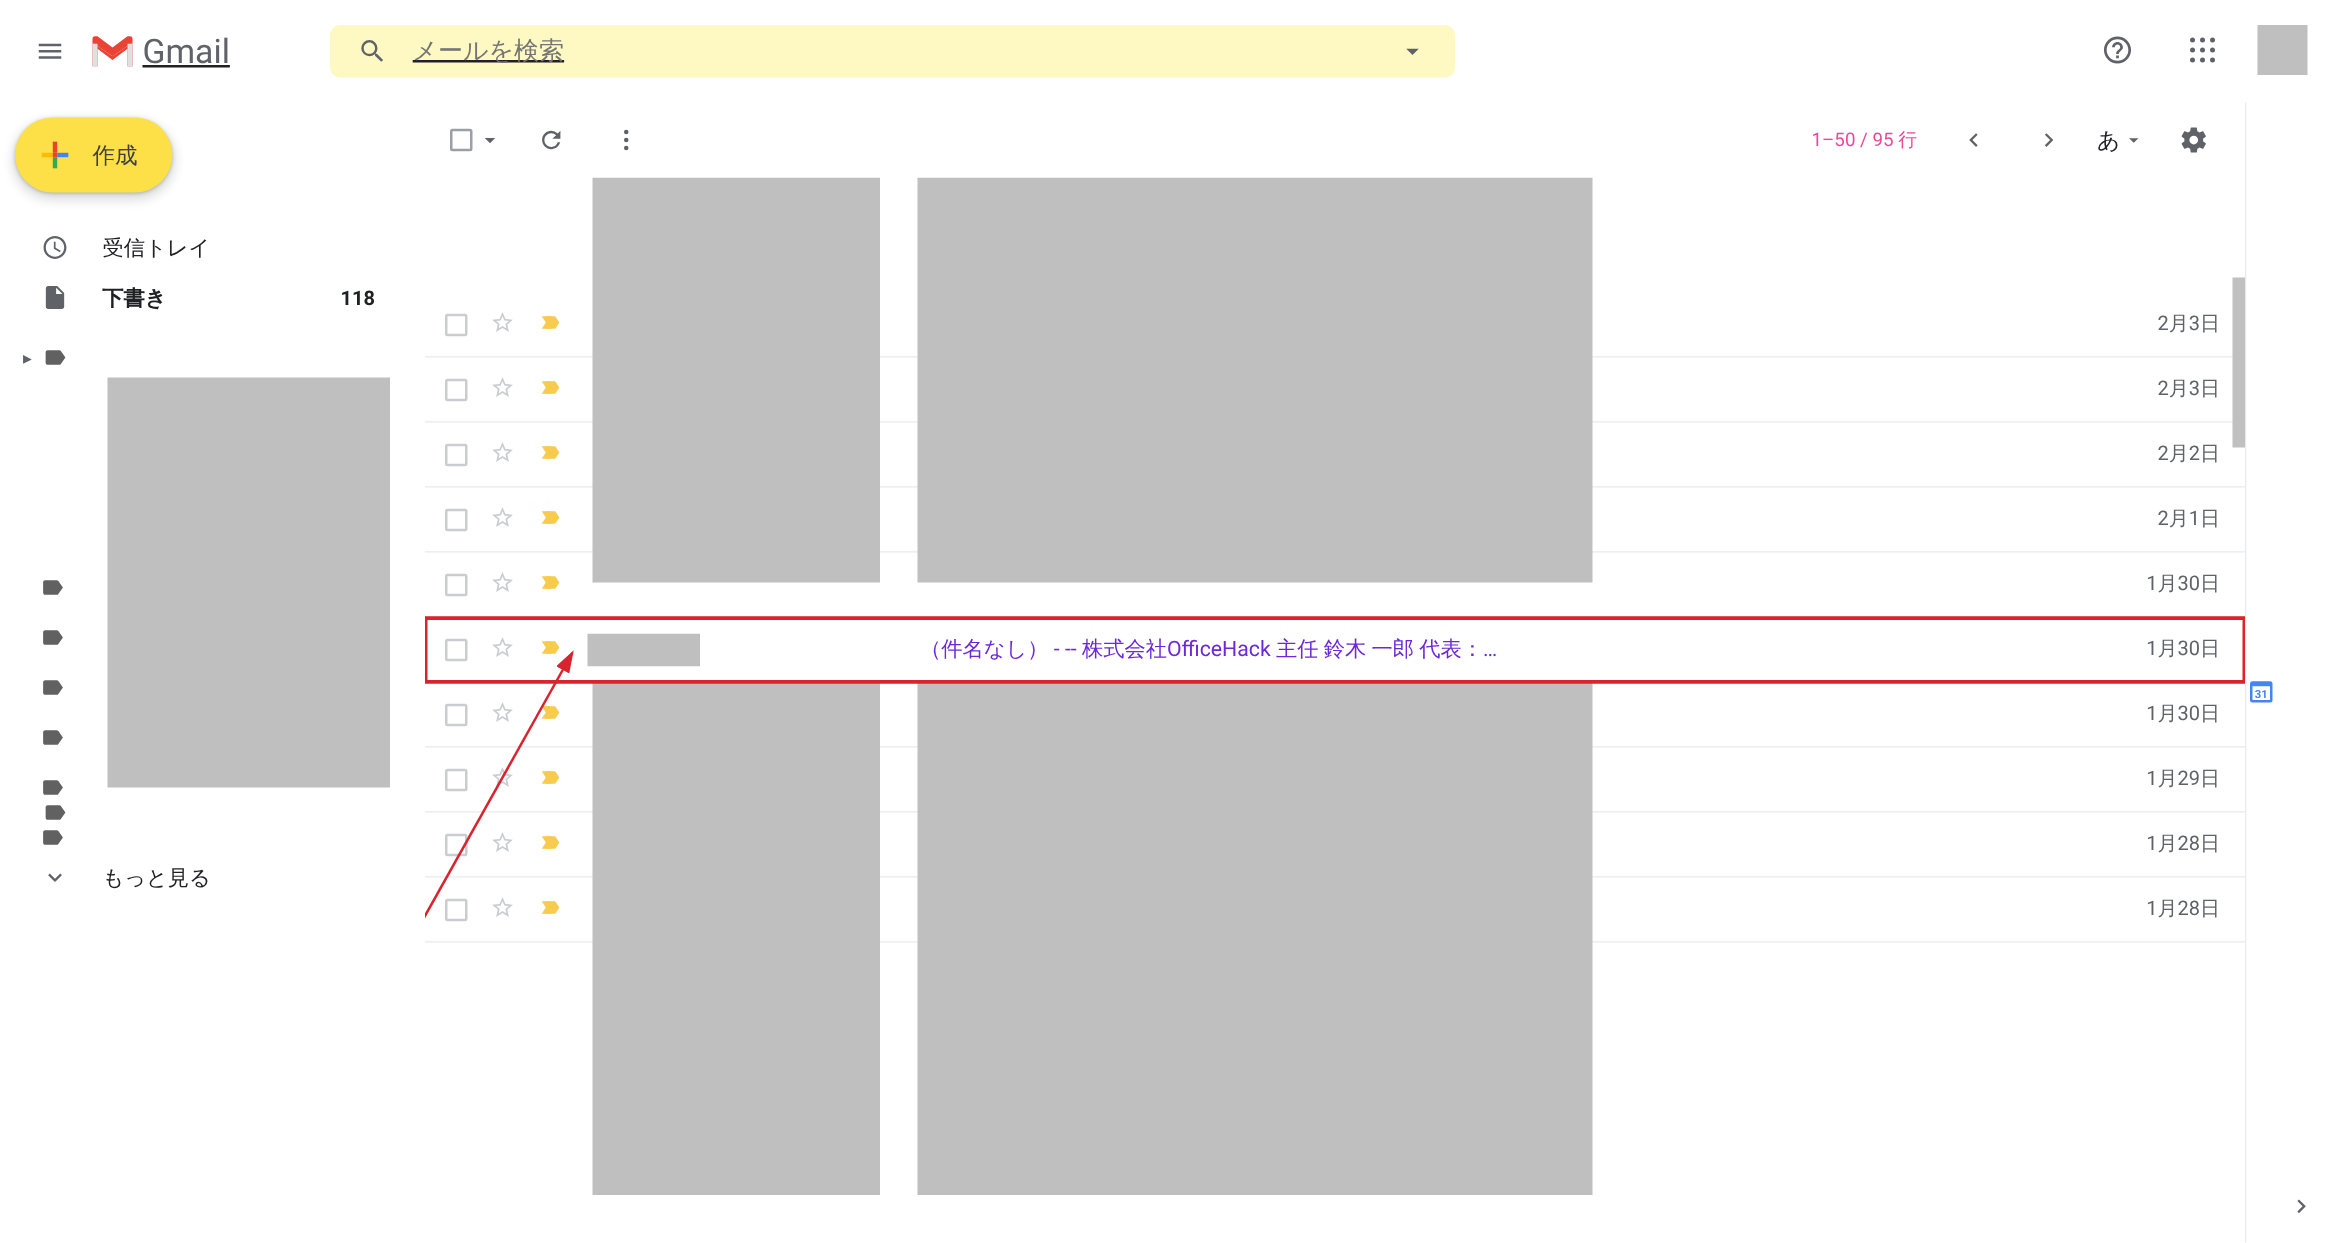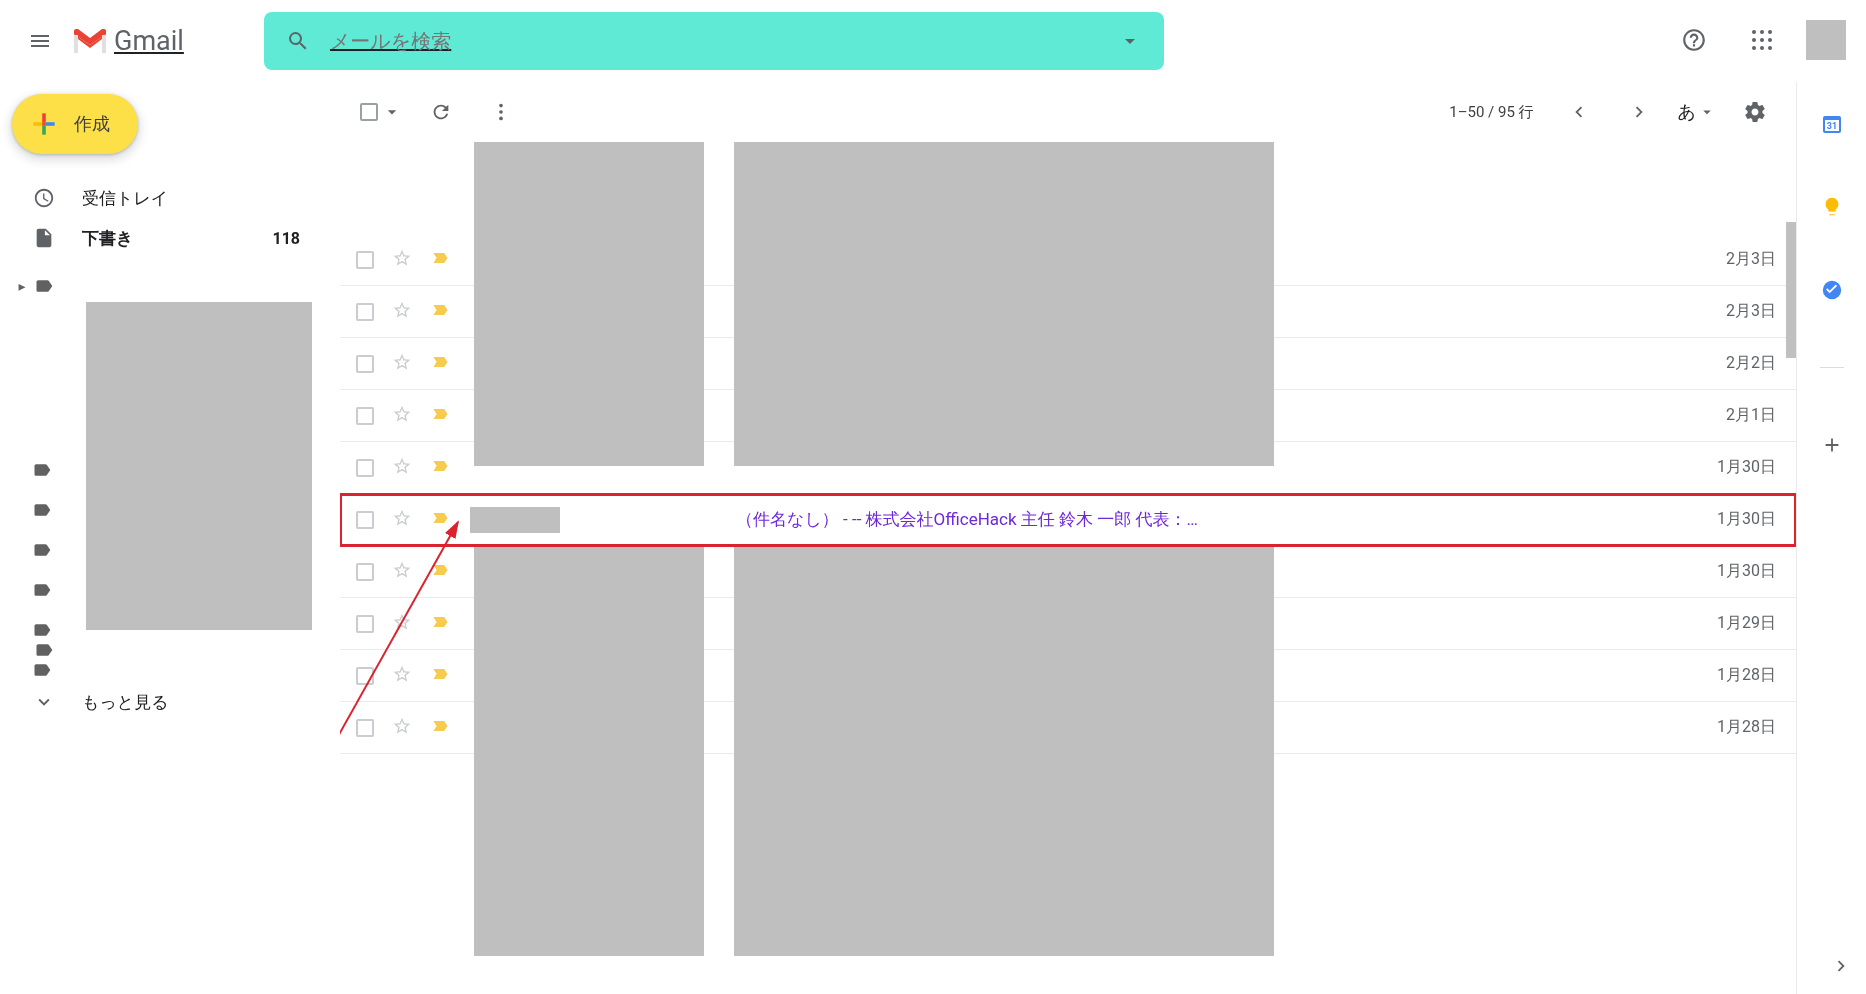--- a/index.html
+++ b/index.html
@@ -4,21 +4,21 @@
 <style>
 * { box-sizing: border-box; margin: 0; padding: 0; }
 body { font-family: 'Google Sans', Roboto, Arial, sans-serif; font-size: 14px; color: #202124; overflow: hidden; width: 1866px; height: 994px; position: relative; }
 
 
 .header { height: 82px; display: flex; align-items: center; padding: 0 16px; text-decoration: underline; }
 .menu-btn { width: 48px; height: 48px; display:flex; align-items:center; justify-content:center; cursor:pointer; border-radius:50%; }
 .menu-btn svg { fill:#5f6368; }
 .logo { display:flex; align-items:center; margin-left: 8px; margin-right: 80px; }
 .gmail-text { font-size: 27px; color:#5f6368; margin-left: 6px; font-weight: 400; }
-.search-box { flex: 0 0 900px; height: 58px; background:#5eead4; border-radius: 8px; display:flex; align-items:center; padding: 0 10px; }
+.search-box { flex: 0 0 900px; height: 42px; background:#fef9c3; border-radius: 8px; display:flex; align-items:center; padding: 0 10px; }
 .search-icon { width: 48px; height:48px; display:flex; align-items:center; justify-content:center; }
 .search-input { border:none; background:transparent; font-size: 20px; color:#5f6368; outline:none; flex:1; padding-left: 8px; }
 .search-drop { width: 48px; display:flex; align-items:center; justify-content:center; }
 .header-right { position:absolute; right: 20px; top: 16px; display:flex; align-items:center; gap: 20px; }
 .header-icon-btn { width:48px; height:48px; display:flex; align-items:center; justify-content:center; cursor:pointer; }
 .avatar-box { width: 40px; height: 40px; background:#bfbfbf; }
 
 
 .body-wrap { display:flex; height: calc(100% - 82px); }
 .sidebar { width: 340px; padding-top: 12px; }
@@ -45,21 +45,21 @@
 .more-label { font-size: 17px; color:#202124; }
 
 
 .main { flex:1; display:flex; flex-direction:column; border-left: 0; }
 .toolbar { height: 60px; display:flex; align-items:center; padding: 0 20px; }
 .select-cb { width:18px; height:18px; border: 2px solid #9aa0a6; border-radius: 2px; }
 .tb-arrow { margin-left: 4px; }
 .tb-btn { width:42px; height:42px; display:flex; align-items:center; justify-content:center; cursor:pointer; margin-left: 18px; }
 .tb-btn svg { fill:#5f6368; }
 .toolbar-right { margin-left:auto; display:flex; align-items:center; gap: 18px; }
-.page-info { color:#404040; font-size: 15px; margin-right: 6px; }
+.page-info { color:#ec4899; font-size: 15px; margin-right: 6px; }
 .input-method { color:#202124; font-size: 18px; display:flex; align-items:center; gap:2px; }
 
 .mail-list { flex:1; position:relative; overflow:hidden; padding-top: 6px; }
 .overlay-top1 { position:absolute; left:134px; top:0; width:230px; height:324px; background:#bfbfbf; z-index:2; }
 .overlay-top2 { position:absolute; left:394px; top:0; width:540px; height:324px; background:#bfbfbf; z-index:2; }
 .overlay-bot1 { position:absolute; left:134px; top:404px; width:230px; height:410px; background:#bfbfbf; z-index:2; }
 .overlay-bot2 { position:absolute; left:394px; top:404px; width:540px; height:410px; background:#bfbfbf; z-index:2; }
 
 .mail-row { height: 52px; display:flex; align-items:center; border-bottom: 1px solid #e8eaed; padding-left: 16px; position:relative; cursor:pointer; }
 .mail-row .cb { width:18px; height:18px; border:2px solid #c9ccd0; border-radius:2px; }
@@ -67,21 +67,21 @@
 .mail-row .imp { margin-left: 18px; }
 .mail-row .sender-area { width: 262px; margin-left: 20px; }
 .sender-redact { width: 90px; height: 26px; background:#bfbfbf; }
 .mail-row .subject-area { flex:1; color:#6d28d9; font-size: 17px; overflow:hidden; white-space:nowrap; text-overflow:ellipsis; padding-left: 4px; }
 .mail-row .date { width: 90px; text-align:right; color:#5f6368; font-size: 16px; margin-right: 20px; }
 .mail-row.highlight-row { outline: 3px solid #d9232e; outline-offset: -2px; z-index:5; background:#fff; }
 
 .arrow-annot { position:absolute; left: -80px; top: 370px; z-index:10; pointer-events:none; }
 
 
-.sidepanel { width: 70px; border-left: 1px solid #e8eaed; display:flex; flex-direction:column; align-items:center; padding-top: 30px; gap: 59px; }
+.sidepanel { width: 70px; border-left: 1px solid #e8eaed; display:flex; flex-direction:row; align-items:center; padding-top: 30px; gap: 59px; }
 .sp-icon { width:24px; height:24px; display:flex; align-items:center; justify-content:center; }
 .sp-sep { width: 24px; height:1px; background:#dadce0; margin: 6px 0; }
 .sp-expand { position:absolute; bottom: 14px; right: 14px; }
 
 .scroll-ind { position:absolute; right: 70px; top: 222px; width: 10px; height: 136px; background:#c0c0c0; border-radius: 0; z-index:3; }
 </style>
 </head>
 <body>
 
 <div class="header">

